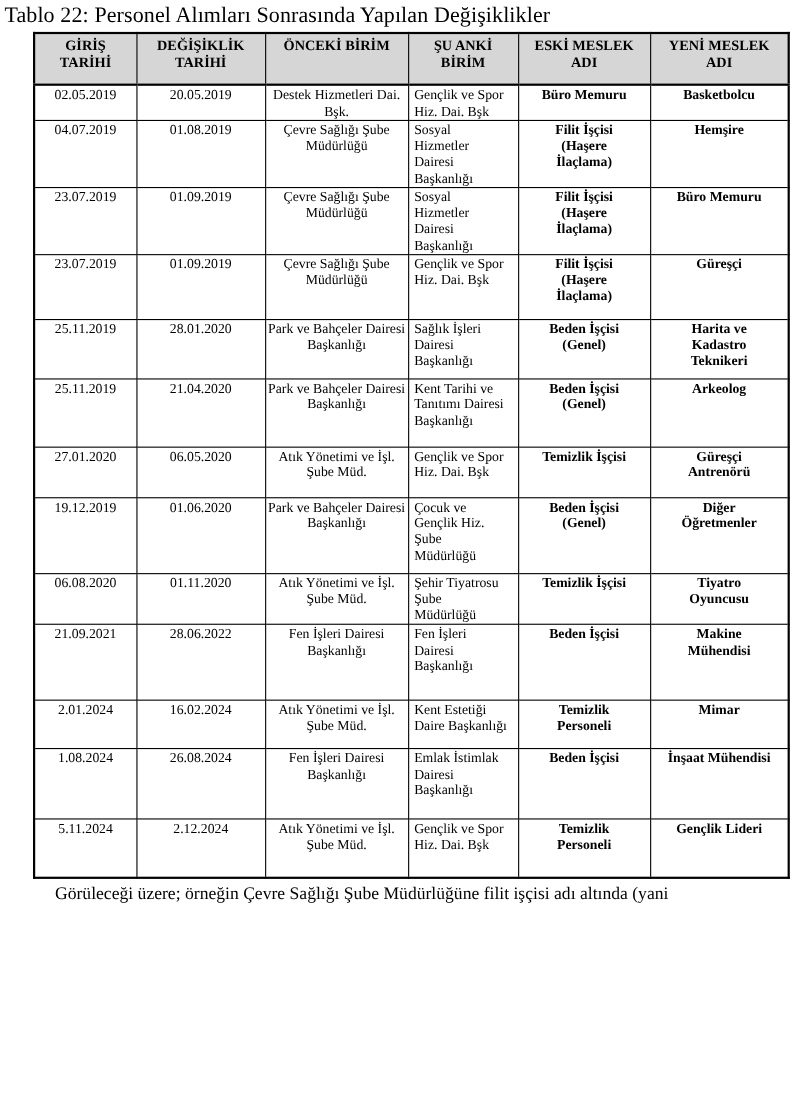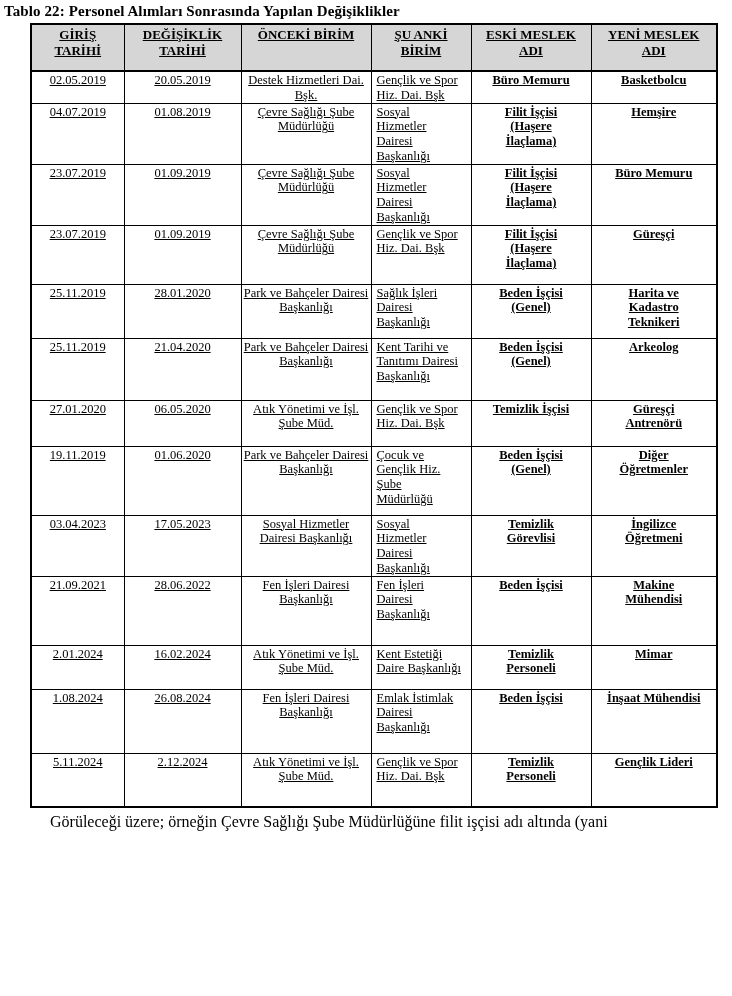--- a/index.html
+++ b/index.html
@@ -6,32 +6,31 @@
   html, body {
     margin: 0; padding: 0;
     width: 732px; height: 996px;
     background: #ffffff;
     color: #000000;
     font-family: "Liberation Serif", "DejaVu Serif", serif;
     overflow: hidden;
   }
   .page { width: 732px; padding-top: 3px; }
   .doc-title {
-    font-weight: bold;
-    font-size: 15px;
+    font-weight: normal;
+    font-size: 20px;
     padding: 0 0 3px 4px;
     letter-spacing: 0.1px;
   }
   table.main-table {
     border-collapse: collapse;
     table-layout: fixed;
     margin-left: 30px;
     width: 686px;
     border: 2px solid #000;
-    text-decoration: underline;
   }
   col.c1 { width: 93px; }
   col.c2 { width: 117px; }
   col.c3 { width: 130px; }
   col.c4 { width: 100px; }
   col.c5 { width: 120px; }
   col.c6 { width: 126px; }
   th, td { border: 1px solid #000; }
   thead th {
     background: #d6d6d6;
@@ -183,44 +182,42 @@
           <td>27.01.2020</td>
           <td>06.05.2020</td>
           <td>Atık Yönetimi ve İşl. Şube Müd.</td>
           <td>Gençlik ve Spor
 Hiz. Dai. Bşk</td>
           <td>Temizlik İşçisi</td>
           <td>Güreşçi
 Antrenörü</td>
         </tr>
         <tr>
-          <td>19.11.2019</td>
+          <td>19.12.2019</td>
           <td>01.06.2020</td>
           <td>Park ve Bahçeler Dairesi Başkanlığı</td>
           <td>Çocuk ve
 Gençlik Hiz.
 Şube
 Müdürlüğü</td>
           <td>Beden İşçisi
 (Genel)</td>
           <td>Diğer
 Öğretmenler</td>
         </tr>
         <tr>
-          <td>03.04.2023</td>
-          <td>17.05.2023</td>
-          <td>Sosyal Hizmetler Dairesi Başkanlığı</td>
-          <td>Sosyal
-Hizmetler
-Dairesi
-Başkanlığı</td>
-          <td>Temizlik
-Görevlisi</td>
-          <td>İngilizce
-Öğretmeni</td>
+          <td>06.08.2020</td>
+          <td>01.11.2020</td>
+          <td>Atık Yönetimi ve İşl. Şube Müd.</td>
+          <td>Şehir Tiyatrosu
+Şube
+Müdürlüğü</td>
+          <td>Temizlik İşçisi</td>
+          <td>Tiyatro
+Oyuncusu</td>
         </tr>
         <tr>
           <td>21.09.2021</td>
           <td>28.06.2022</td>
           <td>Fen İşleri Dairesi Başkanlığı</td>
           <td>Fen İşleri
 Dairesi
 Başkanlığı</td>
           <td>Beden İşçisi</td>
           <td>Makine

